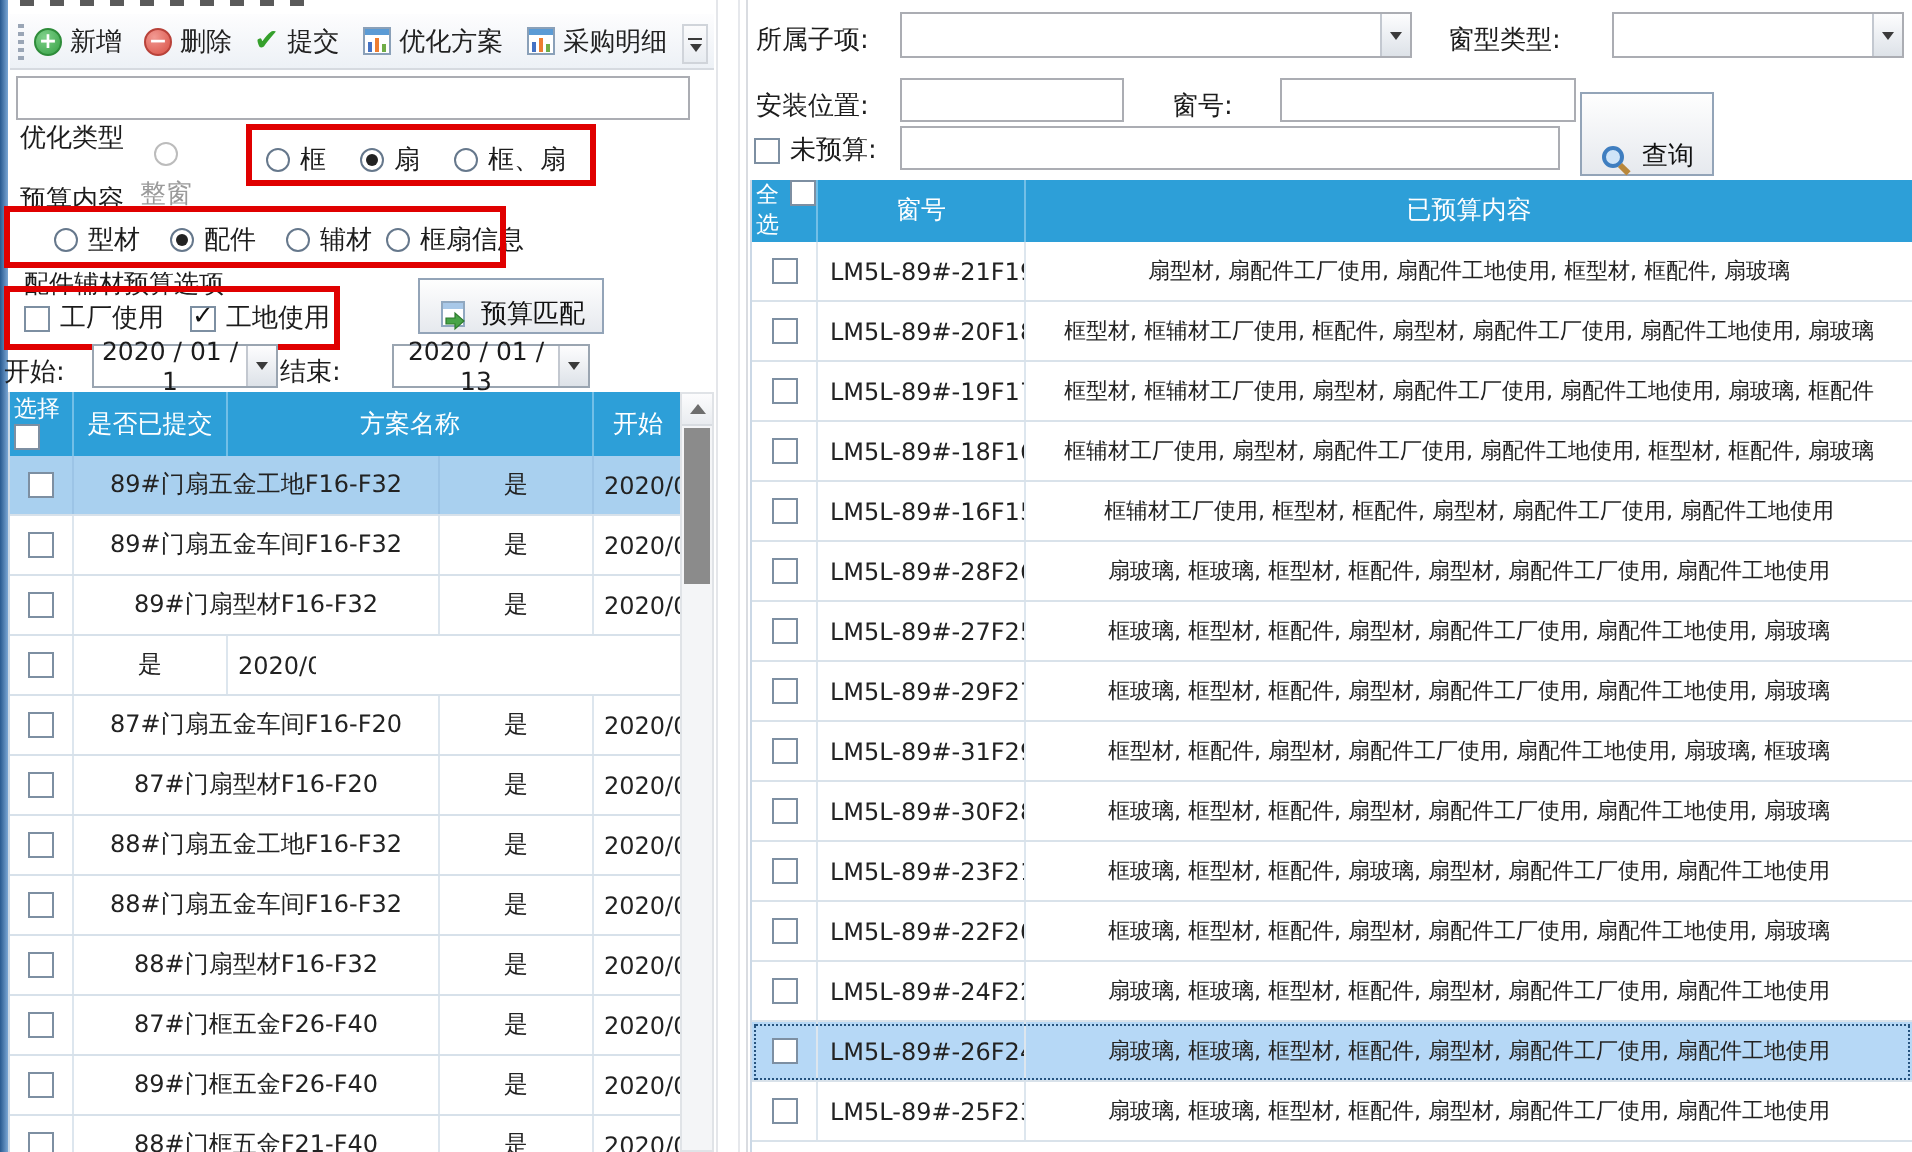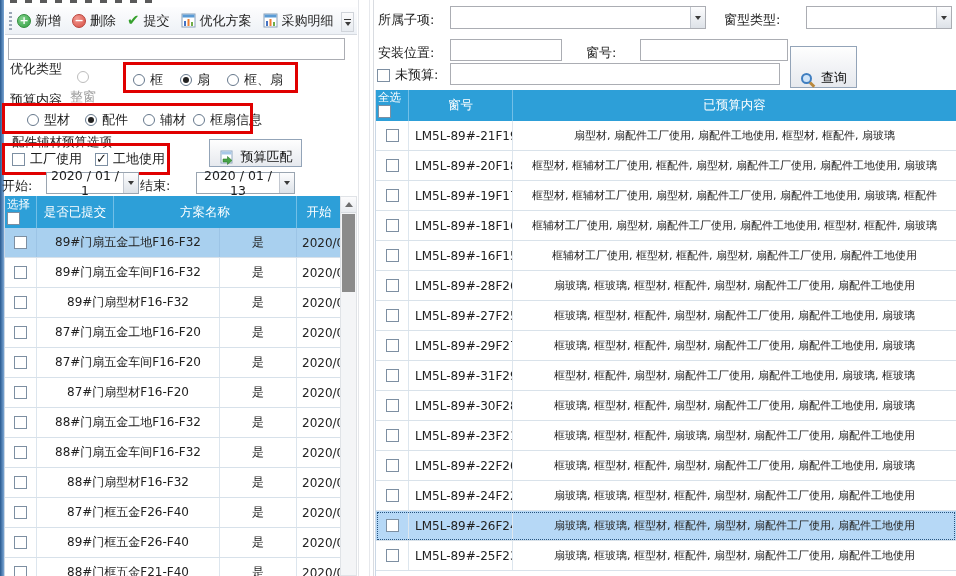--- a/index.html
+++ b/index.html
@@ -105,21 +105,21 @@
   .splitter { position:absolute; left:358px; top:0; width:16px; height:576px; background:#fff;
     border-left:1px solid #e4e6ea; border-right:1px solid #d9dce1; }
   .splitter::after { content:""; position:absolute; right:3px; top:0; bottom:0; width:1px; background:#e6e8ec; }
 
   
   .rt { position:absolute; left:375px; top:90px; width:581px; height:486px; overflow:hidden;
     border-left:1px solid #cbd8e6; background:#fff; }
   .rt-head { height:31px; background:#2d9fd8; color:#fff; display:flex; }
   .rt .hc { border-right:1px solid #72bfe7; display:flex; align-items:center; justify-content:center;
     font-size:12.5px; }
-  .rt .hc.sel { flex-direction:column; align-items:flex-start; justify-content:flex-start;
+  .rt .hc.sel { flex-direction:row; align-items:flex-start; justify-content:flex-start;
     padding:0 0 0 2px; font-size:11.5px; }
   .r-sel { width:33px; flex:none; }
   .r-no { width:104px; flex:none; }
   .r-content { flex:1; border-right:none !important; }
   .rt-row { height:30px; display:flex; border-bottom:1px solid #d9e2ea; background:#fff; }
   .rt-row .cell { border-right:1px solid #dde6ee; display:flex; align-items:center;
     white-space:nowrap; overflow:hidden; }
   .rt-row .cell.r-sel { justify-content:center; }
   .rt-row .cell.r-no { padding-left:6px; font-size:12px; color:#222; }
   .rt-row .cell.r-content { justify-content:center; font-size:11px; color:#222; }
@@ -292,21 +292,20 @@
             <span class="cbx"></span>
           </div>
           <div class="cell c-name">89#门扇型材F16-F32</div>
           <div class="cell c-sub">是</div>
           <div class="cell c-start">2020/0</div>
         </div>
         <div class="lt-row">
           <div class="cell c-sel">
             <span class="cbx"></span>
           </div>
-          <div class="cell c-name">87#门扇五金工地F16-F20</div>
           <div class="cell c-sub">是</div>
           <div class="cell c-start">2020/0</div>
         </div>
         <div class="lt-row">
           <div class="cell c-sel">
             <span class="cbx"></span>
           </div>
           <div class="cell c-name">87#门扇五金车间F16-F20</div>
           <div class="cell c-sub">是</div>
           <div class="cell c-start">2020/0</div>

